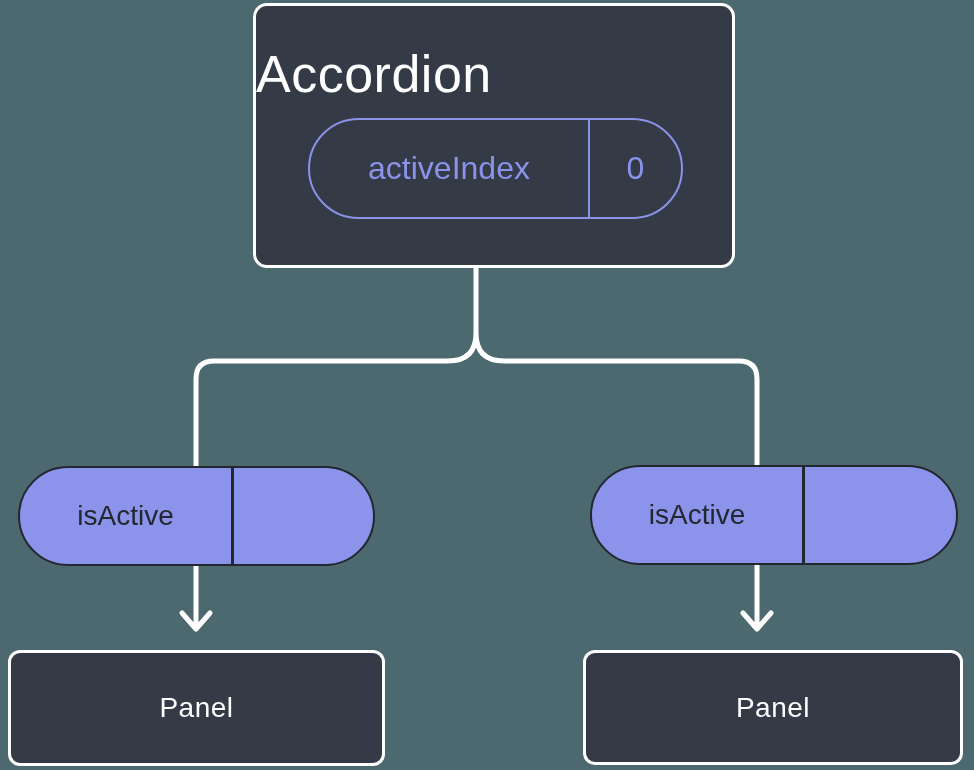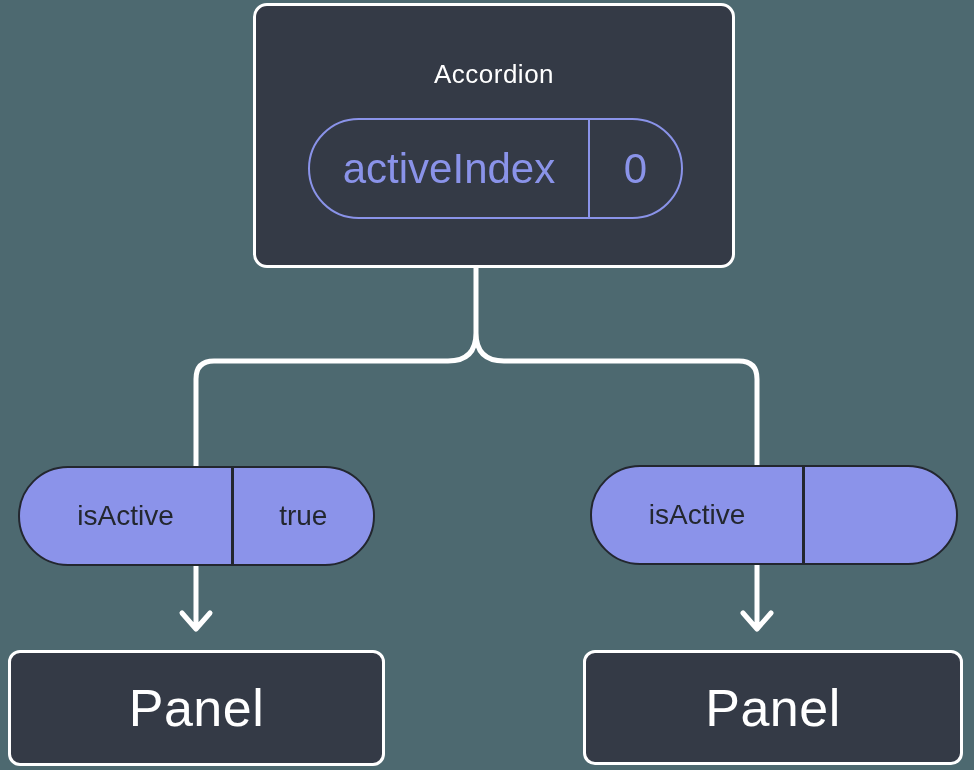--- a/index.html
+++ b/index.html
@@ -32,36 +32,35 @@
   .root-node {
     position: absolute;
     left: 253px; top: 3px;
     width: 482px; height: 265px;
     background: #343A46;
     border: 3px solid #FFFFFF;
     border-radius: 14px;
   }
   .root-title {
     margin-top: 44px;
-    text-align: center;
     color: #FFFFFF;
-    font-size: 26px;
+    font-size: 52px;
     line-height: 48px;
     letter-spacing: 0.5px;
   }
   .state-pill {
     position: absolute;
     left: 52px; top: 112px;
     width: 375px; height: 101px;
     border: 2px solid #8A93E9;
     border-radius: 51px;
     display: flex;
     align-items: stretch;
     color: #8A93E9;
-    font-size: 42px;
+    font-size: 32px;
   }
   .state-pill .seg-name {
     width: 278px;
     display: flex; align-items: center; justify-content: center;
   }
   .state-pill .seg-value {
     flex: 1;
     display: flex; align-items: center; justify-content: center;
   }
   .state-pill .divider {
@@ -98,21 +97,21 @@
   }
 
   
   .panel-node {
     position: absolute;
     background: #343A46;
     border: 3px solid #FFFFFF;
     border-radius: 12px;
     display: flex; align-items: center; justify-content: center;
     color: #FFFFFF;
-    font-size: 52px;
+    font-size: 28px;
     letter-spacing: 0.5px;
   }
   .panel-node.left  { left: 8px;   top: 650px; width: 377px; height: 116px; }
   .panel-node.right { left: 583px; top: 650px; width: 380px; height: 115px; }
 </style>
 </head>
 <body>
 
 <div class="canvas">
 
@@ -129,21 +128,20 @@
     <div class="state-pill">
       <div class="seg-name">activeIndex</div>
       <div class="divider"></div>
       <div class="seg-value">0</div>
     </div>
   </div>
 
   <div class="prop-pill left">
     <div class="seg-name">isActive</div>
     <div class="divider"></div>
-    <div class="seg-value">true</div>
   </div>
 
   <div class="prop-pill right">
     <div class="seg-name">isActive</div>
     <div class="divider"></div>
   </div>
 
   <div class="panel-node left">
     <span>Panel</span>
   </div>

